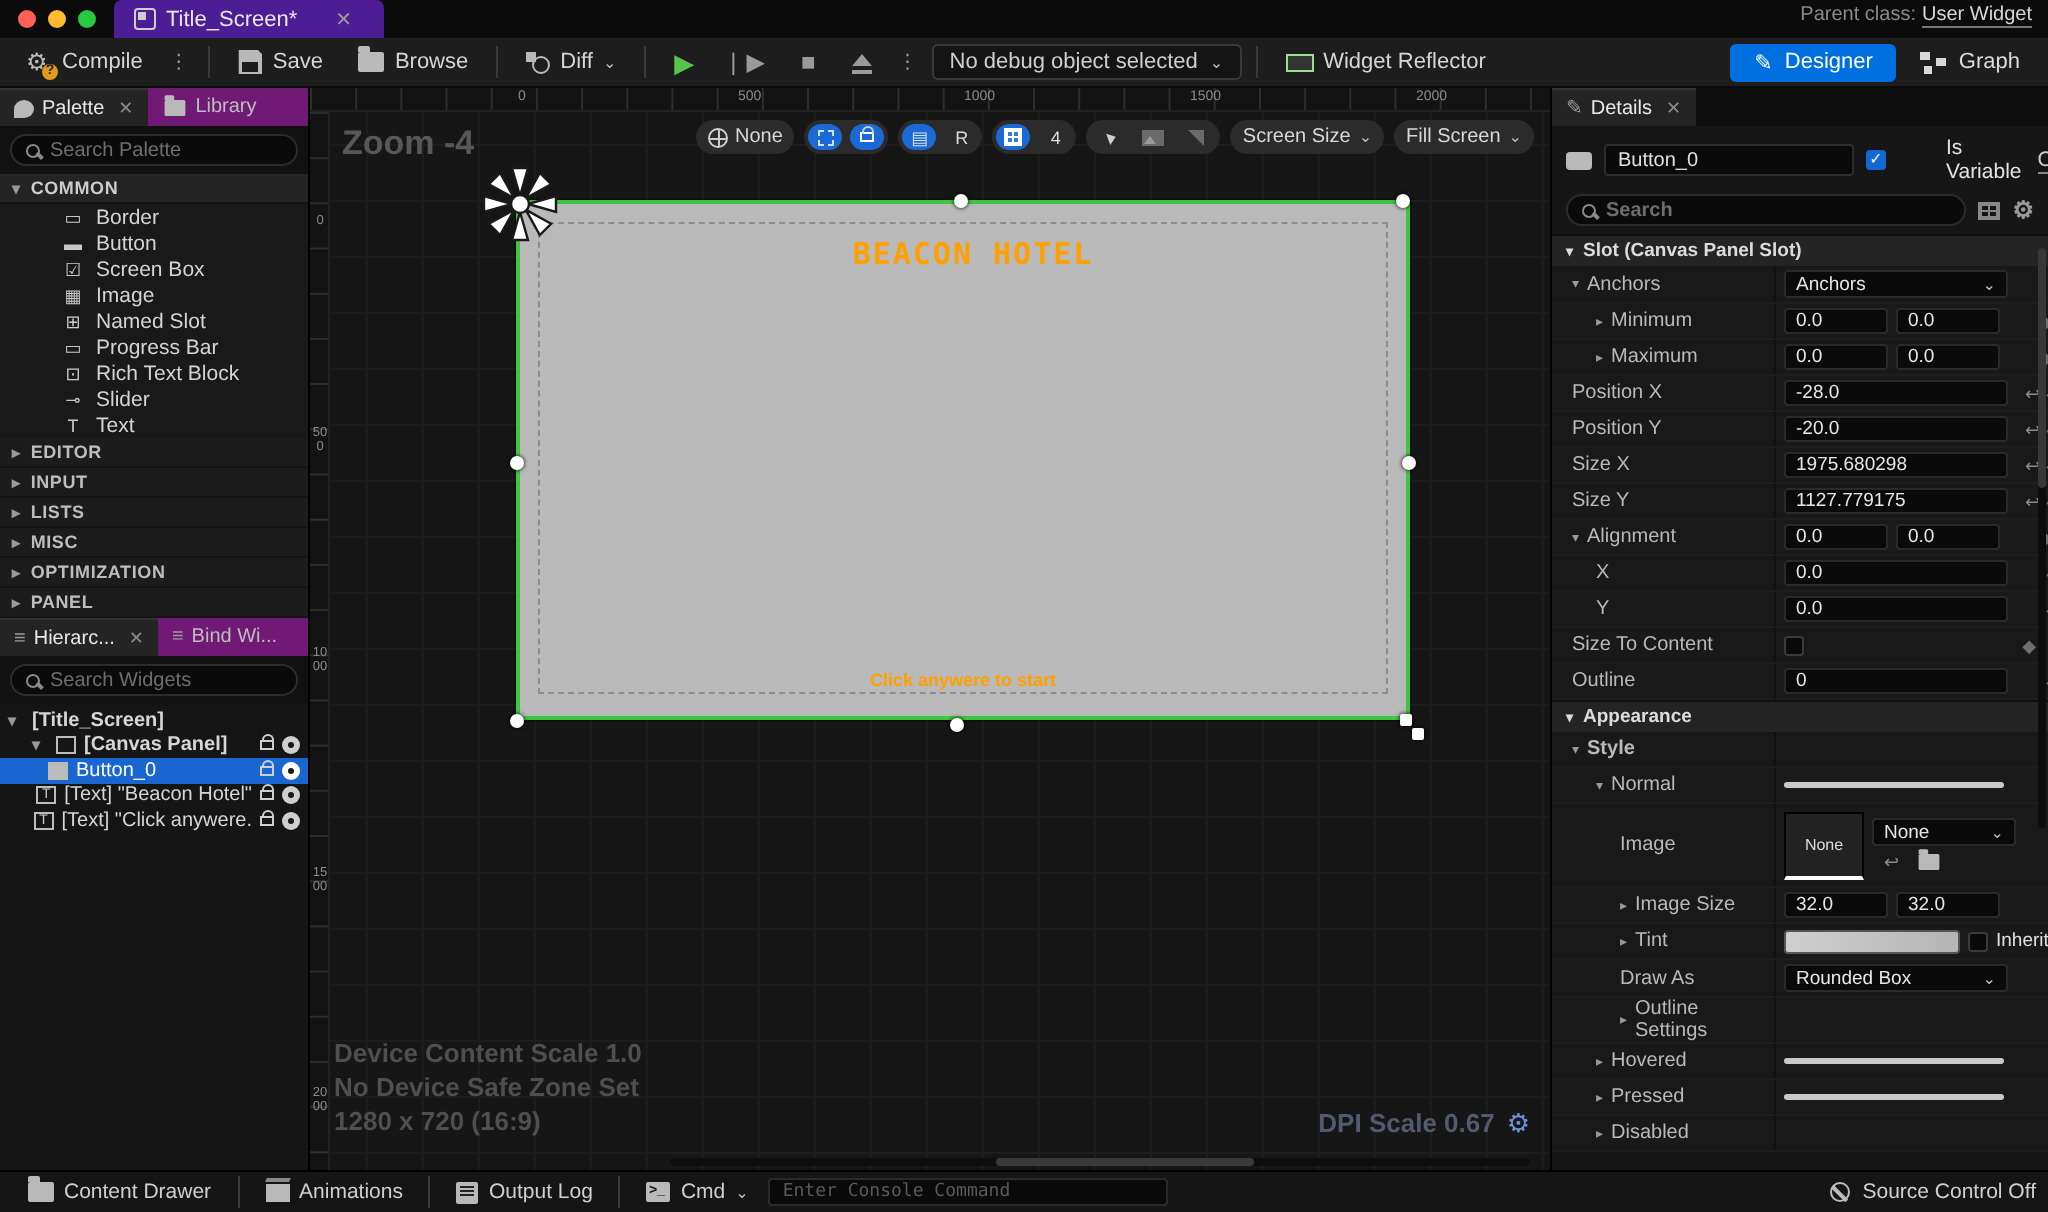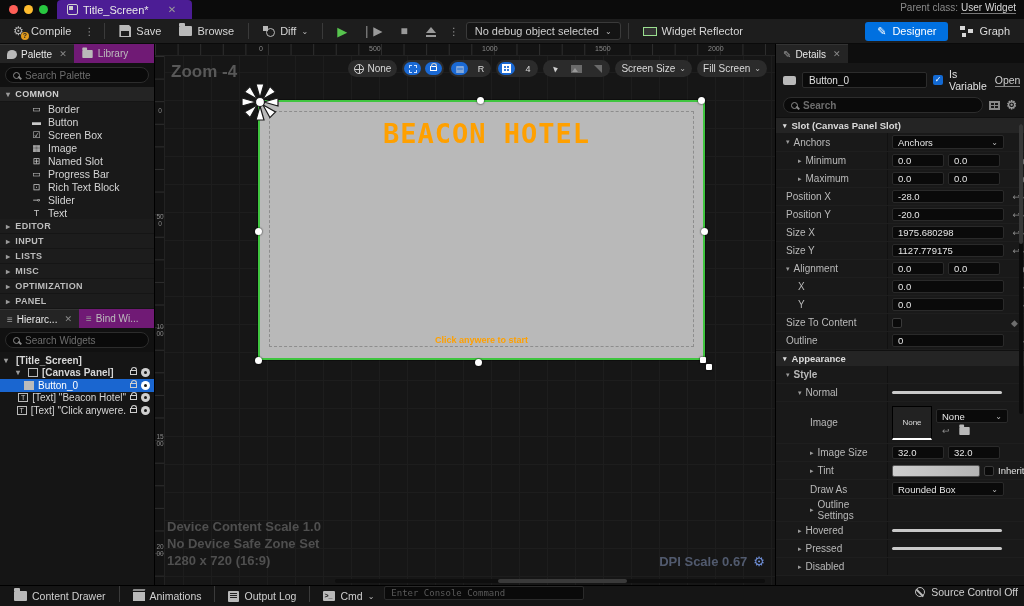--- a/index.html
+++ b/index.html
@@ -108,41 +108,41 @@
      linear-gradient(#fff 1px,transparent 1px),linear-gradient(90deg,#fff 1px,transparent 1px), #9cc4ff33;
      background-size:3px 3px; border:1px solid #fff;}
   .cursor-ico{ width:0;height:0;border-left:4px solid #cfcfcf;border-top:3px solid transparent;border-bottom:3px solid transparent; transform:rotate(-20deg);}
   .img-ico{ width:11px;height:8px;background:#6a6a6a;position:relative;}
   .img-ico::after{content:"";position:absolute;left:1px;bottom:1px;border-left:3px solid transparent;border-right:3px solid transparent;border-bottom:4px solid #9a9a9a;}
   .flip-ico{ width:0;height:0;border-top:8px solid #6a6a6a;border-left:8px solid transparent;}
   .canvas-widget { position:absolute; left:103px; top:56px; width:447px; height:260px; background:#b9b9b9;
      border:2px solid #3fc53f; box-shadow:0 0 0 1px #00000055; }
   .canvas-inner { position:absolute; left:9px; top:9px; right:9px; bottom:11px; border:1px dashed #8d8d8d; }
   .cw-title { position:absolute; top:16px; left:0; right:0; text-align:center; color:#ffa000;
-     font-family:"DejaVu Sans Mono", monospace; font-weight:bold; font-size:27px; letter-spacing:1px;margin-left:10px; }
+     font-family:"DejaVu Sans Mono", monospace; font-weight:bold; font-size:15px; letter-spacing:1px;margin-left:10px; }
   .cw-sub { position:absolute; bottom:13px; left:0; right:0; text-align:center; color:#ffa000; font-weight:bold; font-size:9px; }
   .handle { position:absolute; width:7px; height:7px; border-radius:50%; background:#fff; box-shadow:0 0 2px #000; }
   .handle.sq { border-radius:1px; width:6px; height:6px; }
   .anchor-flower { position:absolute; left:83px; top:36px; }
   .vp-info { position:absolute; left:12px; bottom:16px; color:#4f4f4f; font-weight:bold; font-size:13px; line-height:17px; }
   .dpi { position:absolute; right:10px; bottom:16px; color:#515a6e; font-weight:bold; font-size:13px; display:flex; gap:6px; align-items:center;}
   .dpi .gear { color:#6f8fd8; font-size:13px; font-weight:normal;}
   .hscroll { position:absolute; left:180px; right:10px; bottom:2px; height:4px; background:#0e0e0e; border-radius:2px;}
   .hscroll .thumb { position:absolute; left:38%; width:30%; top:0; bottom:0; background:#3a3a3a; border-radius:2px;}
 
   
   .details { width:249px; flex:0 0 auto; background:#161616; display:flex; flex-direction:column; border-left:1px solid #000; position:relative;}
   .d-tabs { height:19px; background:#0e0e0e; display:flex; flex:0 0 auto;}
   .d-namerow { display:flex; align-items:center; gap:6px; padding:5px 7px 3px 7px; }
   .btn-glyph { width:13px; height:9px; background:#b9b9b9; border-radius:2px; flex:0 0 auto;}
   .d-nameinput { flex:0 0 auto; width:125px; height:16px; background:#0a0a0a; border:1px solid #2c2c2c; border-radius:2px;
      color:#e0e0e0; font-size:10px; display:flex; align-items:center; padding:0 6px;}
   .cb { width:10px; height:10px; border-radius:2px; background:#1269d3; color:#fff; font-size:8px; line-height:10px; text-align:center; flex:0 0 auto;}
   .cb.off { background:#0a0a0a; border:1px solid #3a3a3a; color:transparent; }
-  .d-varlabel { color:#e2e2e2; font-size:10.5px; }
+  .d-varlabel { color:#e2e2e2; font-size:10.5px;margin-left:24px; }
   .d-open { color:#cfcfcf; font-size:10.5px; border-bottom:1px solid #888; margin-left:2px;}
   .d-searchrow { display:flex; align-items:center; gap:6px; padding:2px 7px 4px 7px;font-weight:bold;}
   .d-searchrow .searchbox { flex:1; margin:0; }
   .tbl-ico { width:11px; height:9px; background:linear-gradient(#888 1px,transparent 1px),linear-gradient(90deg,#888 1px,transparent 1px); background-size:4px 3px; border:1px solid #888;}
   .gear2 { color:#9a9a9a; font-size:12px; }
   .d-scroll { flex:1; overflow:hidden; position:relative;}
   .d-section { height:16px; background:#242424; display:flex; align-items:center; gap:5px; padding:0 7px; font-weight:bold;
      font-size:9.5px; color:#dcdcdc; border-top:1px solid #101010; }
   .drow { min-height:18px; display:flex; align-items:center; border-bottom:1px solid #1e1e1e; background:#191919; padding-right:2px;}
   .dlbl { flex:0 0 112px; display:flex; align-items:center; gap:4px; color:#b9b9b9; font-size:10px; padding-left:10px;
@@ -158,21 +158,21 @@
   .diamond { color:#6e6e6e; font-size:9px; }
   .revert { color:#8a8a8a; font-size:9px; }
   .styleline { width:110px; height:3px; border-radius:2px; background:#c9c9c9; }
   .imgthumb { width:40px; height:34px; background:#222; border:1px solid #000; border-bottom:2px solid #fff; color:#ddd;
      font-size:8px; display:flex; align-items:center; justify-content:center;}
   .swatch { width:88px; height:12px; border-radius:2px; background:linear-gradient(90deg,#cfcfcf,#b5b5b5); border:1px solid #555;}
   .d-vscroll { position:absolute; right:1px; top:80px; width:4px; height:290px; background:#0c0c0c; border-radius:2px;}
   .d-vscroll .thumb{ position:absolute; top:0; width:4px; height:120px; background:#383838; border-radius:2px;}
 
   
-  .statusbar { height:21px; background:#151515; border-top:1px solid #000; display:flex; align-items:flex-start; gap:2px; padding:0 6px; flex:0 0 auto;}
+  .statusbar { height:21px; background:#151515; border-top:1px solid #000; display:flex; align-items:center; gap:2px; padding:0 6px; flex:0 0 auto;}
   .sbtn { display:flex; align-items:center; gap:5px; color:#cfcfcf; font-size:10.5px; padding:0 8px; height:100%; }
   .console { flex:0 0 200px; height:14px; background:#0a0a0a; border:1px solid #2a2a2a; border-radius:2px; color:#5a5a5a;
      font-family:"DejaVu Sans Mono", monospace; font-size:9px; display:flex; align-items:center; padding:0 6px;}
   .src-ctl { margin-left:auto; display:flex; gap:6px; align-items:center; color:#d0d0d0; font-size:10.5px;}
   .no-ico { width:10px; height:10px; border:1.5px solid #bbb; border-radius:50%; position:relative;}
   .no-ico::after{content:"";position:absolute;left:-1px;top:4px;width:10px;height:1.5px;background:#bbb;transform:rotate(45deg);}
   .clap { width:12px; height:9px; background:#b9b9b9; position:relative;}
   .clap::before{content:"";position:absolute;top:-3px;left:0;width:12px;height:2px;background:#8a8a8a;transform:skewX(-20deg);}
   .term-ico { width:12px; height:10px; background:#b9b9b9; border-radius:1px; color:#151515; font-size:7px; font-weight:bold; line-height:10px; padding-left:1px;}
   .log-ico { width:11px; height:11px; background:#b9b9b9; border-radius:1px; position:relative;}

